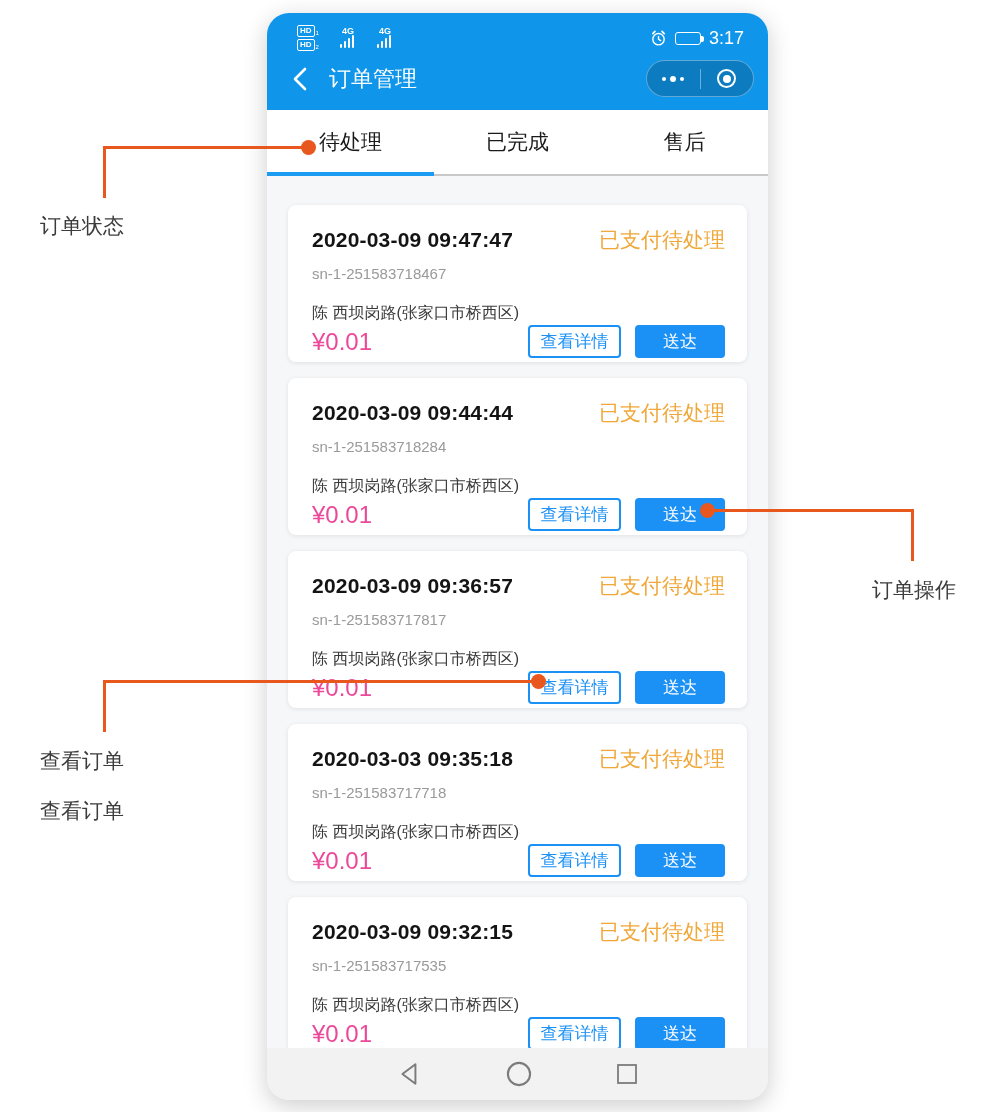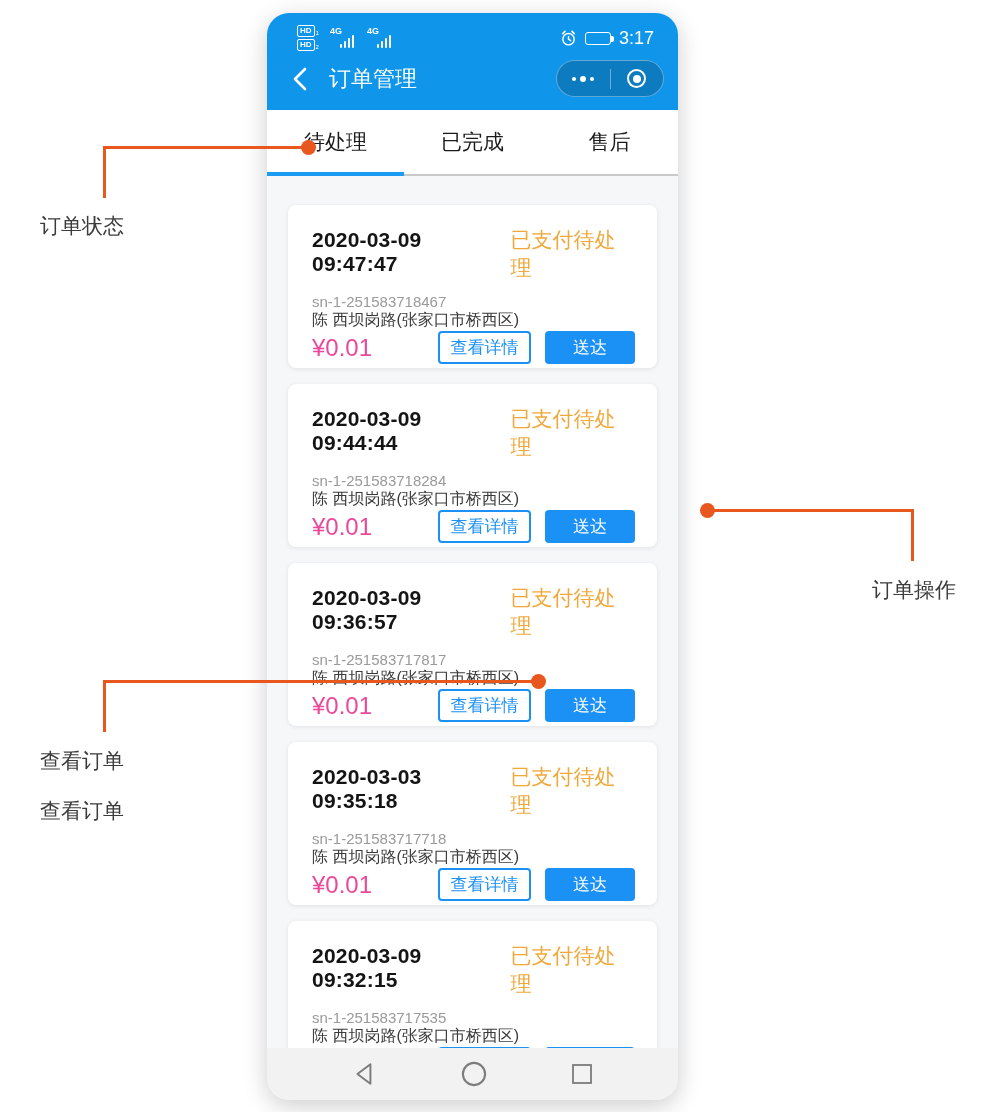--- a/index.html
+++ b/index.html
@@ -1,37 +1,37 @@
 <!DOCTYPE html>
 <html><head>
 <meta charset="utf-8">
 <style>
   * { box-sizing: border-box; margin: 0; padding: 0; }
   html,body { width: 999px; height: 1112px; background:#ffffff;
     font-family: "Liberation Sans", sans-serif; }
   .stage { position:relative; width:999px; height:1112px; overflow:hidden; }
 
   
-  .phone { position:absolute; left:267px; top:13px; width:411px; height:1087px;
+  .phone { position:absolute; left:267px; top:13px; width:501px; height:1087px;
     border-radius:22px; overflow:hidden; background:#f6f7f9;
     box-shadow:0 6px 24px rgba(0,0,0,0.20); z-index:1; }
 
   .header { background:#0f96ea; }
 
   
   .statusbar { height:44px; display:flex; justify-content:space-between;
     align-items:center; padding:6px 24px 0 30px; color:#fff; }
   .sb-left { display:flex; align-items:center; gap:7px; }
   .hd-col { display:flex; flex-direction:column; gap:2px; }
   .hd-badge { display:flex; align-items:flex-end; gap:1px; }
   .hd-box { font-size:8px; font-weight:bold; border:1px solid #fff; border-radius:2px;
     padding:0 2px; line-height:10px; }
   .hd-sub { font-size:6px; line-height:7px; }
   .sig { position:relative; width:30px; height:24px; }
-  .sig-label { position:absolute; left:4px; top:0; font-size:9px; font-weight:bold; }
+  .sig-label { position:absolute; left:16px; top:0; font-size:9px; font-weight:bold; }
   .sig-bars { position:absolute; right:2px; bottom:2px; display:flex; align-items:flex-end; gap:2px; }
   .sig-bars i { display:block; width:2px; background:#fff; border-radius:1px; }
   .b1{height:4px}.b2{height:7px}.b3{height:10px}.b4{height:13px}
   .sb-right { display:flex; align-items:center; gap:8px; }
   .battery { position:relative; width:26px; height:13px; border:1.5px solid #fff;
     border-radius:3px; padding:1.5px; }
   .battery-fill { width:55%; height:100%; background:#fff; border-radius:1px; }
   .battery-nub { position:absolute; right:-4px; top:3px; width:2.5px; height:6px;
     background:#fff; border-radius:0 2px 2px 0; }
   .sb-time { font-size:18px; }
@@ -62,21 +62,21 @@
   .content { position:absolute; top:163px; left:0; right:0; bottom:52px;
     background:#f6f7f9; padding:29px 21px 0; display:flex; flex-direction:column;
     gap:16px; overflow:hidden; }
   .card { flex:0 0 157px; background:#fff; border-radius:8px;
     box-shadow:0 1px 5px rgba(0,0,0,0.09); padding:21px 22px 4px 24px;
     display:flex; flex-direction:column; }
   .card-top { display:flex; justify-content:space-between; align-items:baseline; }
   .order-time { font-size:21px; font-weight:bold; color:#141414; letter-spacing:0.2px; }
   .order-status { font-size:21px; color:#f0a83a; }
   .order-sn { margin-top:11px; font-size:15px; color:#9a9a9a; }
-  .order-addr { margin-top:0; font-size:16px; color:#3a3a3a; }
+  .order-addr { margin-top:21px; font-size:16px; color:#3a3a3a; }
   .card-bottom { margin-top:auto; display:flex; justify-content:space-between; align-items:center; }
   .order-price { font-size:24px; color:#ec4899; }
   .btns { display:flex; gap:14px; }
   .btn { height:33px; border-radius:4px; font-size:17px; cursor:pointer;
     font-family:"Liberation Sans", sans-serif; }
   .btn-outline { width:93px; background:#fff; border:2px solid #1b90f5; color:#1b90f5; }
   .btn-solid { width:90px; background:#1b90f5; border:none; color:#fff; }
 
   
   .bottombar { position:absolute; left:0; right:0; bottom:0; height:52px;

